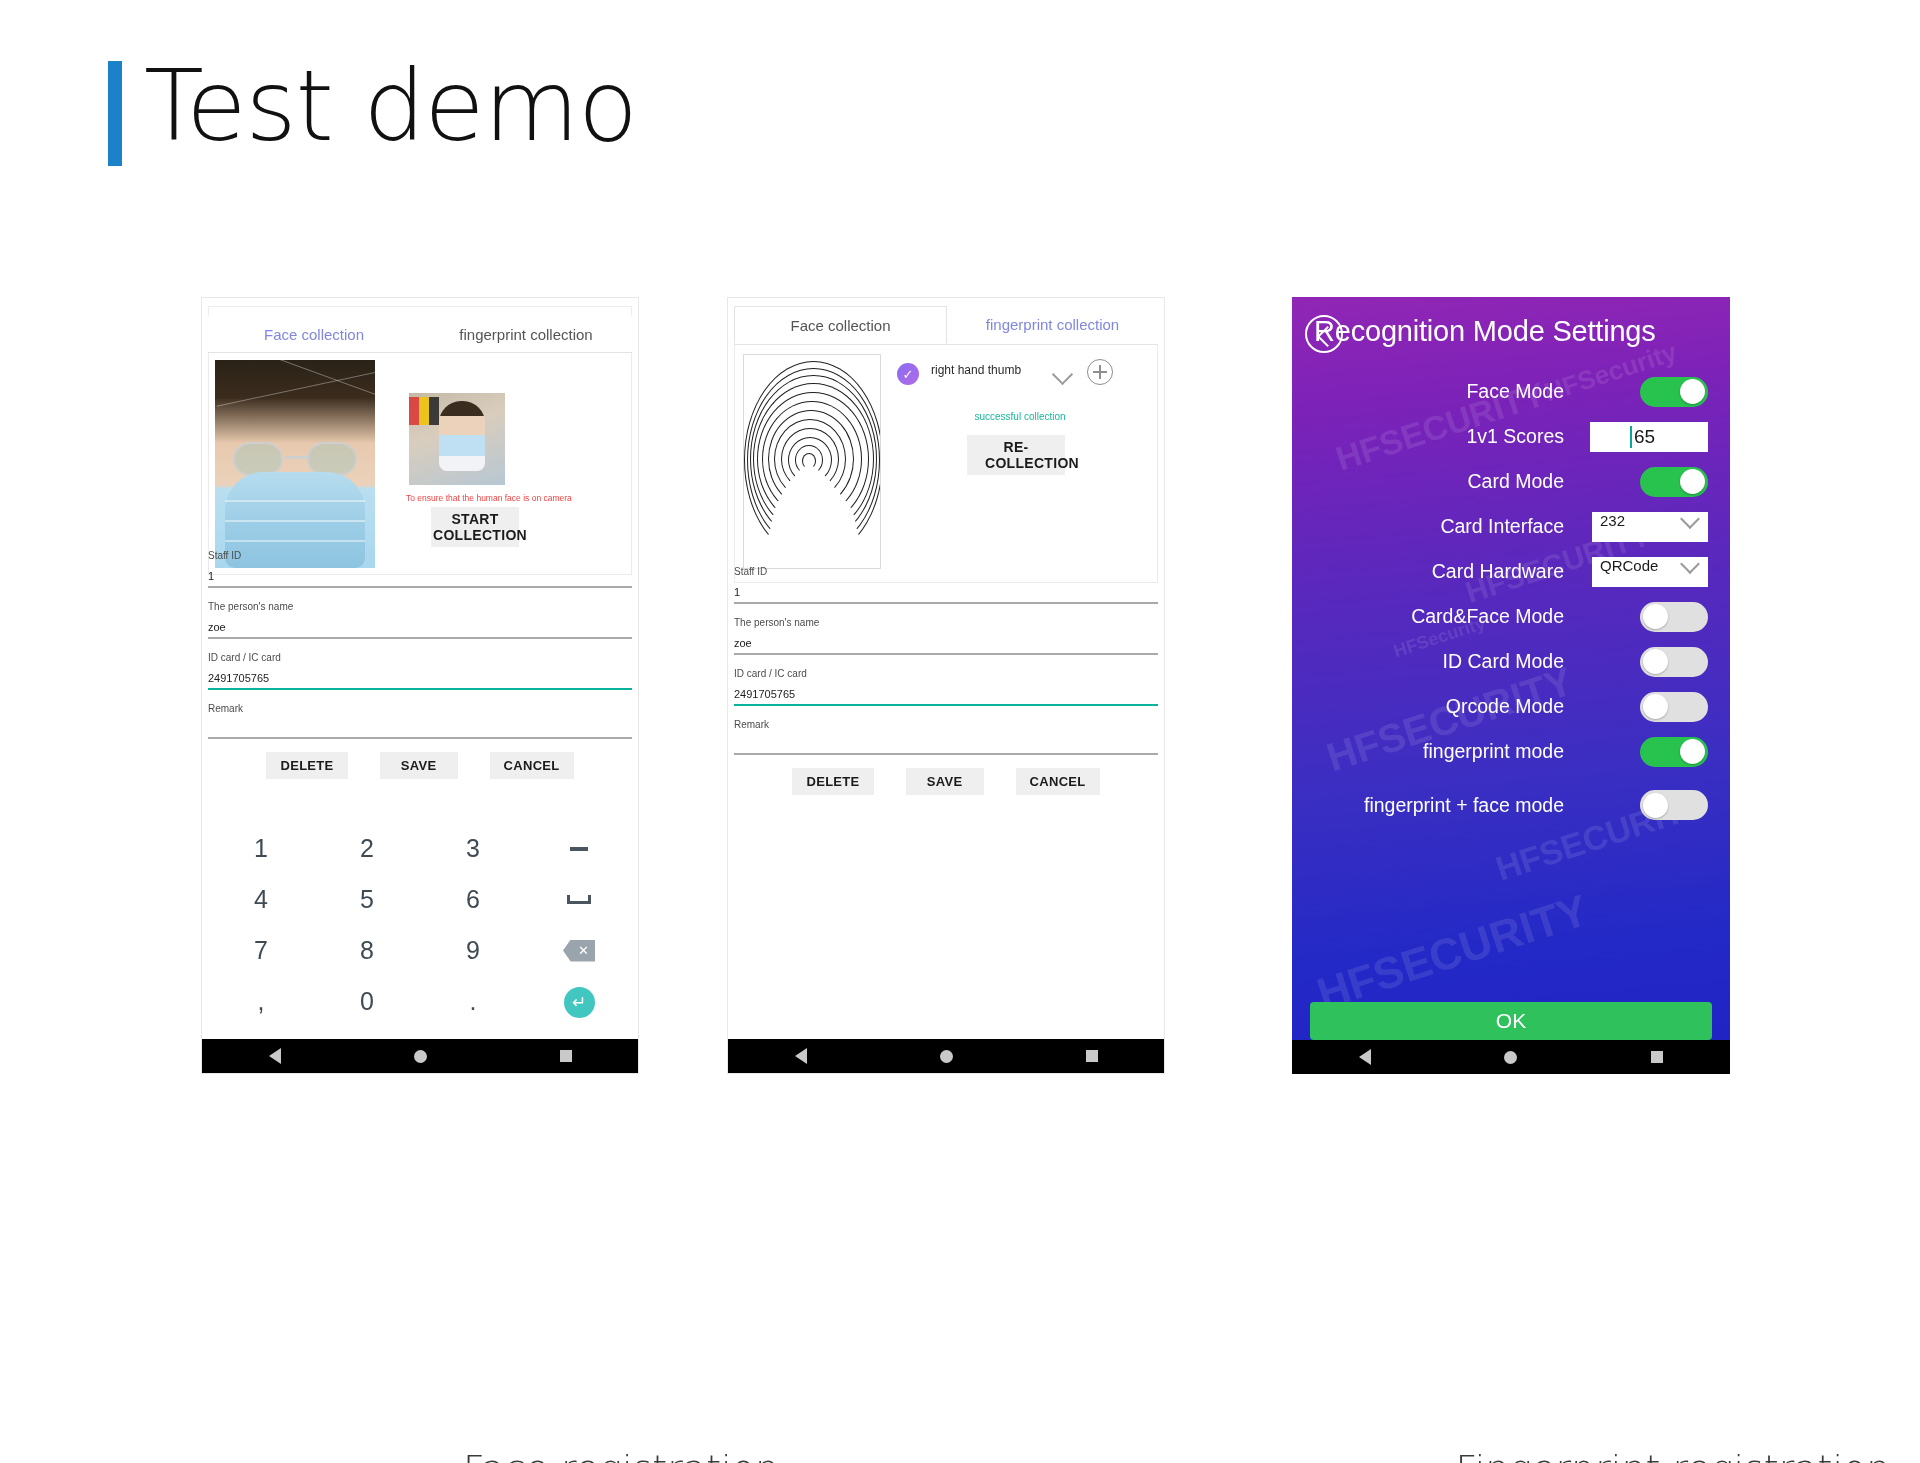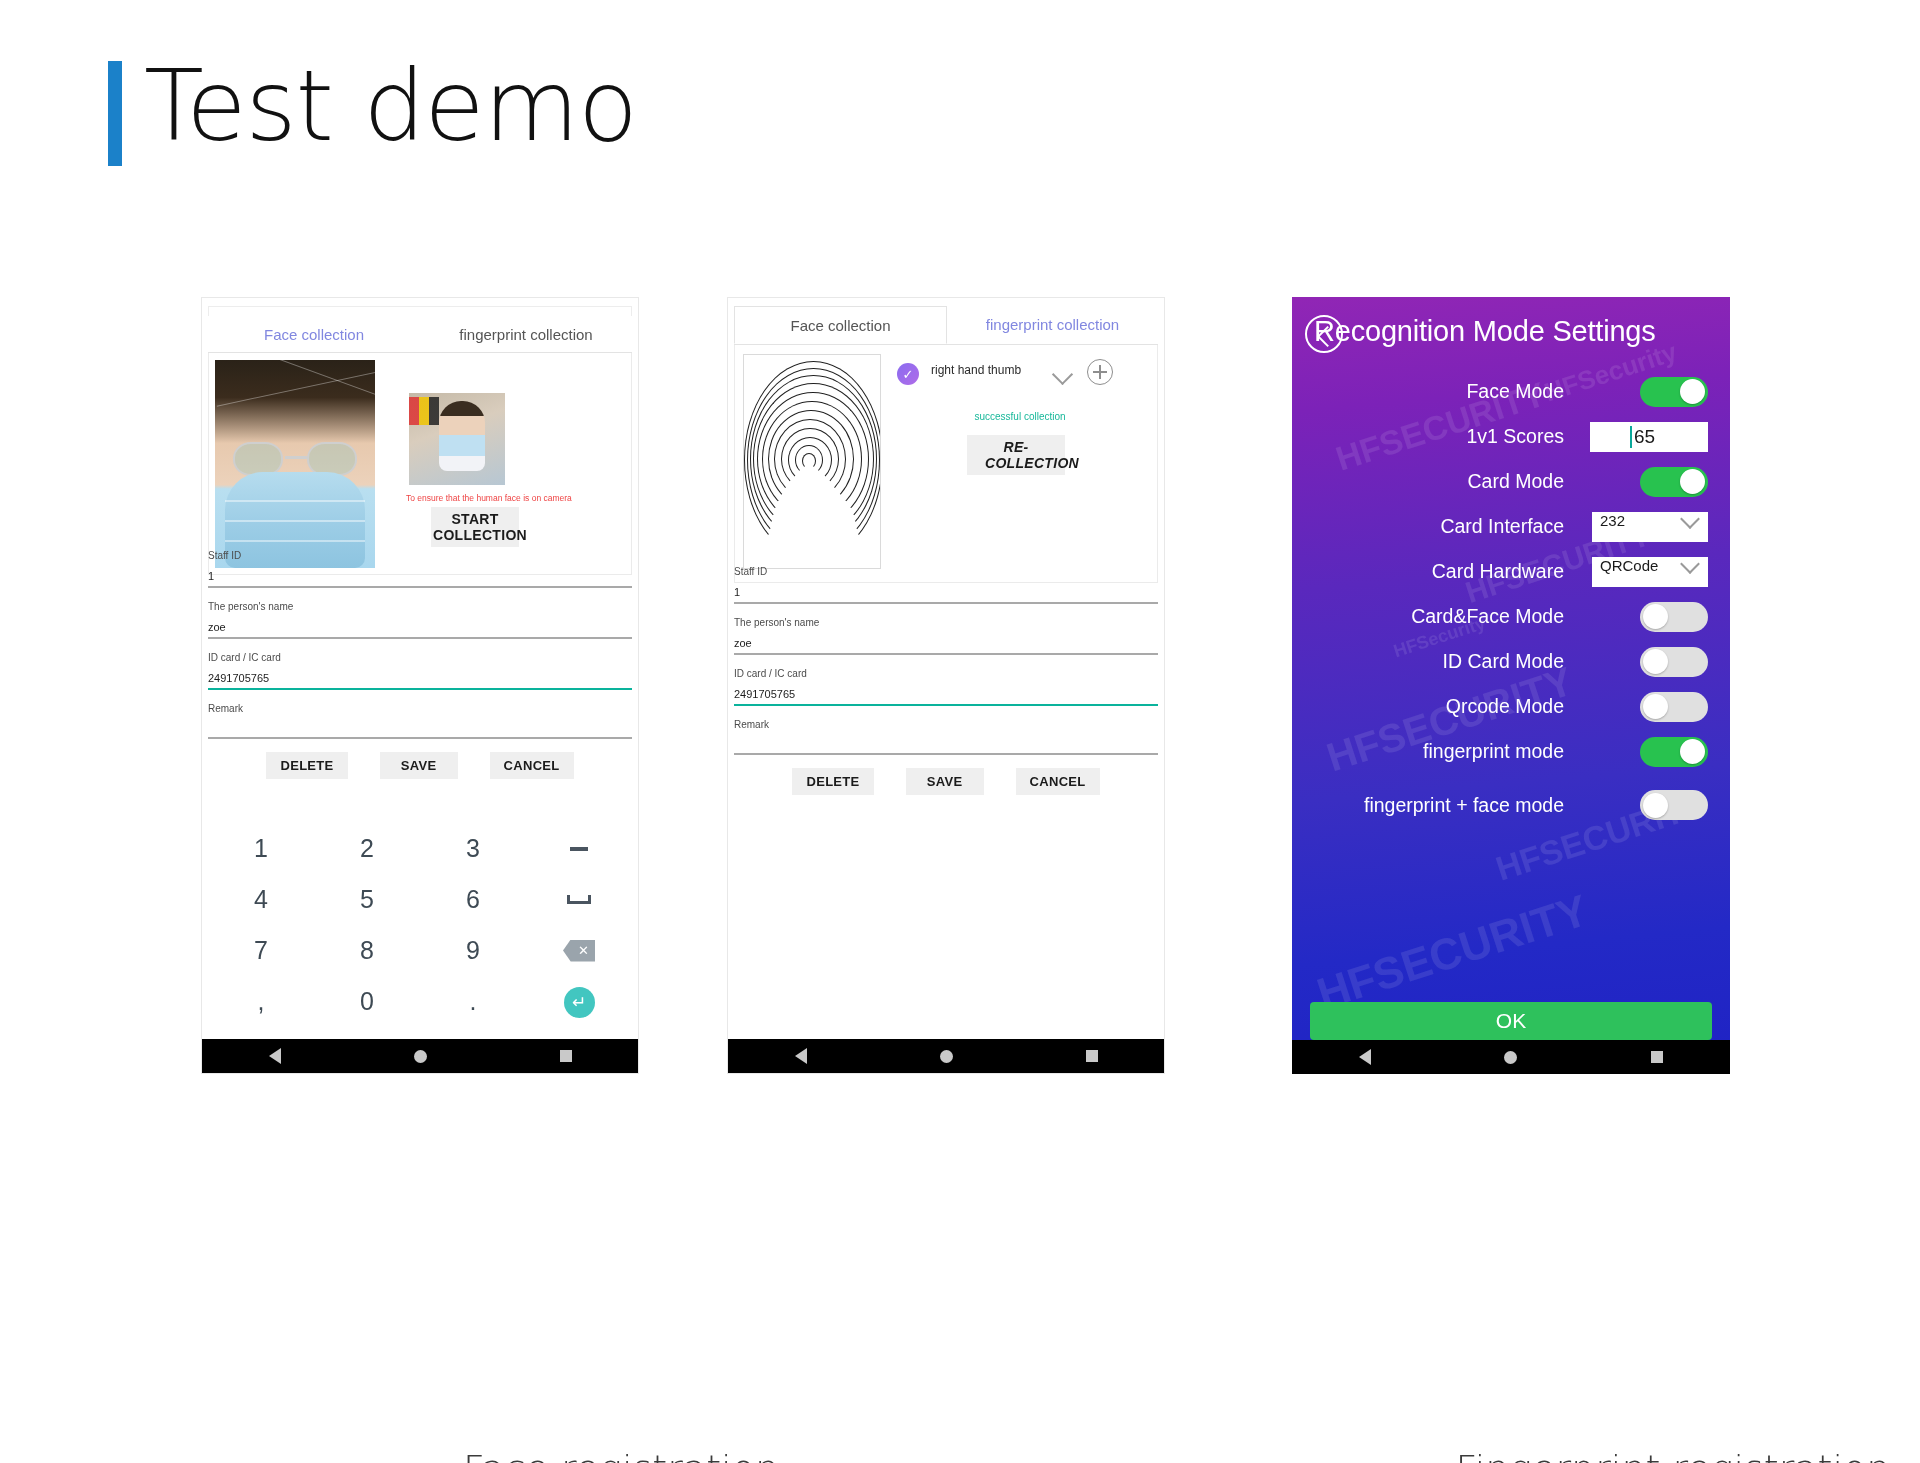--- a/index.html
+++ b/index.html
@@ -181,21 +181,21 @@
     content: ""; position: absolute; background: #8e8e8e;
   }
   .plus-circ::before { left: 5px; top: 11px; width: 14px; height: 1.8px; }
   .plus-circ::after { left: 11px; top: 5px; width: 1.8px; height: 14px; }
   .fp-success {
     position: absolute; left: 196px; top: 66px; width: 178px; text-align: center;
     font-size: 10px; color: #18b89a;
   }
   .recollect {
     position: absolute; left: 232px; top: 90px; width: 98px;
-    padding: 4px 18px; line-height: 1.15; font-style: italic;
+    padding: 4px 18px; line-height: 1.15;
   }
 
   
   .settings {
     position: relative; width: 438px; height: 777px; overflow: hidden;
     background: linear-gradient(175deg, #9126b5 0%, #7c22b8 14%, #5a28bd 36%, #3a2ec2 62%, #2329c6 82%, #1f22c4 100%);
   }
   .wm { position: absolute; color: rgba(255,255,255,.10); font-weight: 700; transform: rotate(-18deg); pointer-events: none; }
   .set-header { position: relative; height: 72px; }
   .back-circ {

